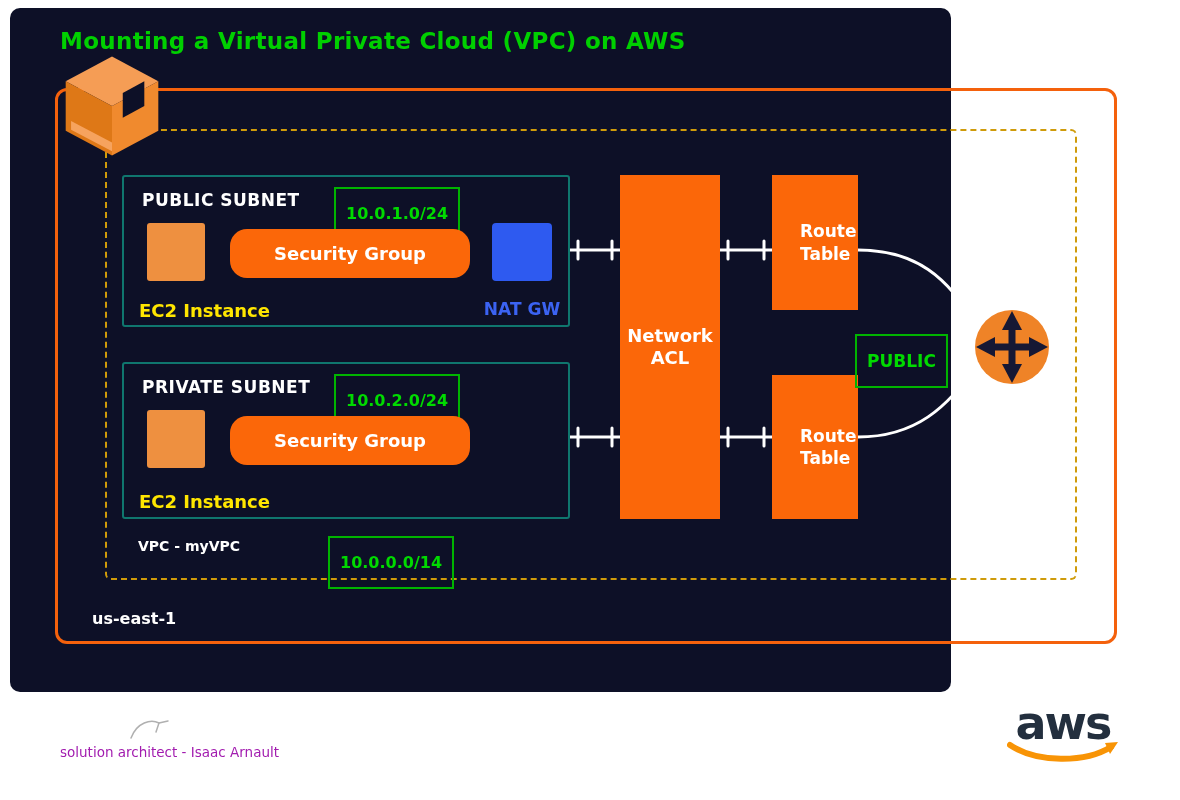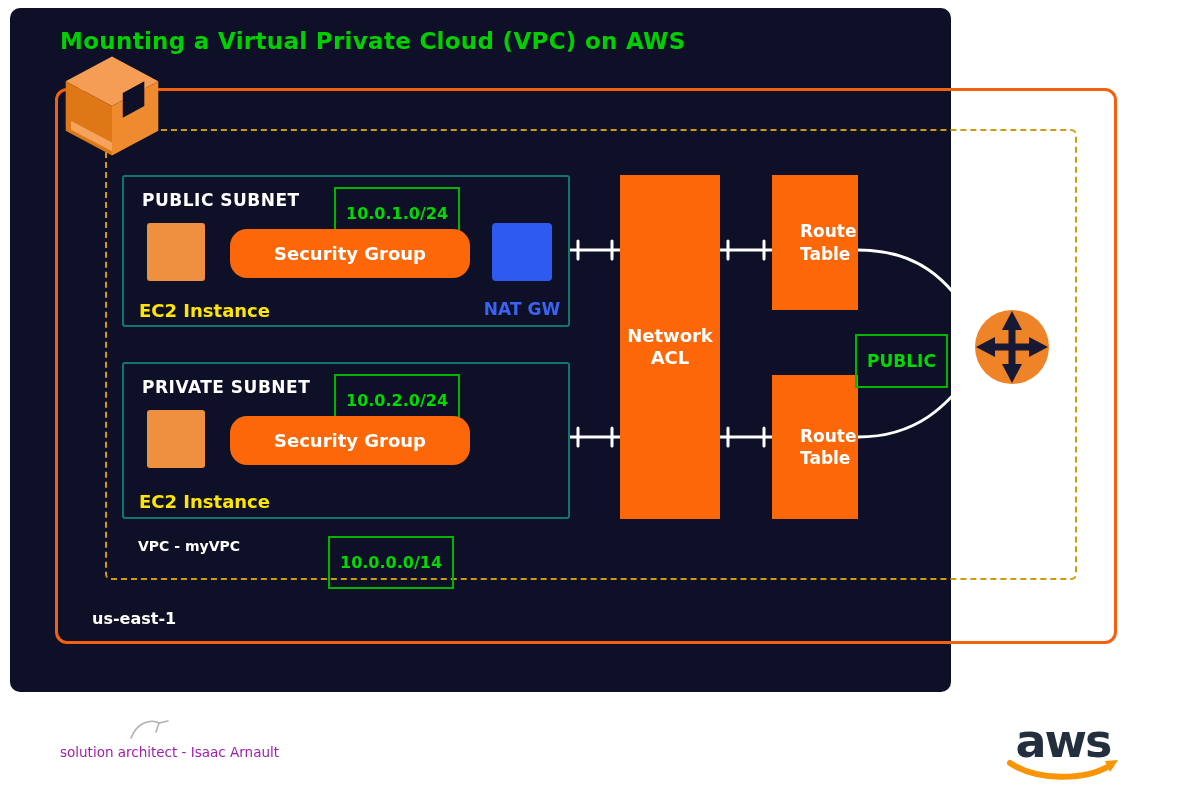--- a/index.html
+++ b/index.html
@@ -63,21 +63,21 @@
   .rt.top    { left:762px; top:167px; height:135px; }
   .rt.bottom { left:762px; top:367px; height:144px; }
   .router-badge { left:845px; top:326px; font-size:17px; }
 
   .svg-overlay { left:0; top:0; width:1160px; height:684px; pointer-events:none; }
   .cube-icon { left:48px; top:42px; width:108px; height:112px; }
 
   .credit { position:absolute; left:60px; top:744px; font-size:13.5px; color:#a21caf; }
   .sig-icon { position:absolute; left:125px; top:714px; width:48px; height:30px; }
 
-  .aws-logo { position:absolute; left:1003px; top:698px; width:120px; text-align:center;margin-top:18px; }
+  .aws-logo { position:absolute; left:1003px; top:698px; width:120px; text-align:center; }
   .aws-text { font-size:46px; font-weight:bold; color:#232f3e; letter-spacing:-2px; line-height:1.1; }
   .aws-smile { display:block; margin:-8px auto 0 auto; }
 </style>
 </head>
 <body>
 
 <div id="app">
 
   <div class="canvas">
 

